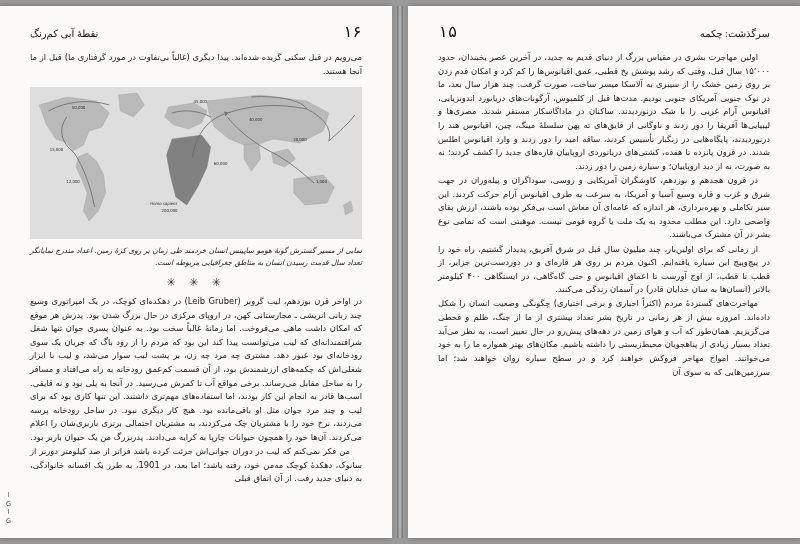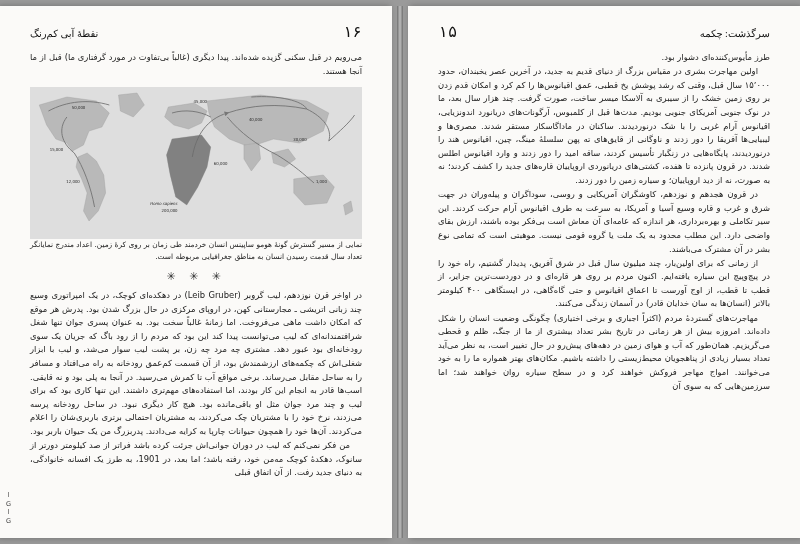--- a/index.html
+++ b/index.html
@@ -92,21 +92,23 @@
     background: #dcdcdc;
     overflow: hidden;
     border: 0;
   }
   .map-svg { display:block; width:100%; height:100%; }
   .caption {
     font-size: 7.4px;
     line-height: 1.6;
     text-align: justify;
     color: #222;
+    margin-top: 6px;
     direction: rtl;
+    font-style: italic;
   }
   .sep {
     text-align: center;
     font-size: 11px;
     letter-spacing: 5px;
     color: #333;
     margin: 7px 0 6px 0;
   }
   .sidetab {
     position: absolute;
@@ -123,21 +125,20 @@
 <body>
 
 <div class="spread">
 
   <div class="page page-left">
     <div class="header">
       <span class="hdr-text">سرگذشت: چکمه</span>
       <span class="hdr-num">۱۵</span>
     </div>
     <div class="body-text">
-      <p class="noindent">طرز مأیوس‌کننده‌ای دشوار بود.</p>
       <p>اولین مهاجرت بشری در مقیاس بزرگ از دنیای قدیم به جدید، در آخرین عصر یخبندان، حدود ۱۵٬۰۰۰ سال قبل، وقتی که رشد پوشش یخ قطبی، عمق اقیانوس‌ها را کم کرد و امکان قدم زدن بر روی زمین خشک را از سیبری به آلاسکا میسر ساخت، صورت گرفت. چند هزار سال بعد، ما در نوک جنوبی آمریکای جنوبی بودیم. مدت‌ها قبل از کلمبوس، آرگونات‌های دریانورد اندونزیایی، اقیانوس آرام غربی را با شک درنوردیدند. ساکنان در ماداگاسکار مستقر شدند. مصری‌ها و لیبیایی‌ها آفریقا را دور زدند و ناوگانی از قایق‌های ته پهن سلسلهٔ مینگ، چین، اقیانوس هند را درنوردیدند، پایگاه‌هایی در زنگبار تأسیس کردند، ساقه امید را دور زدند و وارد اقیانوس اطلس شدند. در قرون پانزده تا هفده، کشتی‌های دریانوردی اروپاییان قاره‌های جدید را کشف کردند؛ نه به صورت، نه از دید اروپاییان؛ و سیاره زمین را دور زدند.</p>
       <p>در قرون هجدهم و نوزدهم، کاوشگران آمریکایی و روسی، سوداگران و پیله‌وران در جهت شرق و غرب و قاره وسیع آسیا و آمریکا، به سرعت به طرف اقیانوس آرام حرکت کردند. این سیر تکاملی و بهره‌برداری، هر اندازه که عامه‌ای آن معاش است بی‌فکر بوده باشند، ارزش بقای واضحی دارد. این مطلب محدود به یک ملت یا گروه قومی نیست. موهبتی است که تمامی نوع بشر در آن مشترک می‌باشند.</p>
       <p>از زمانی که برای اولین‌بار، چند میلیون سال قبل در شرق آفریق، پدیدار گشتیم، راه خود را در پیچ‌وپیچ این سیاره یافته‌ایم. اکنون مردم بر روی هر قاره‌ای و در دوردست‌ترین جزایر، از قطب تا قطب، از اوج آورست تا اعماق اقیانوس و حتی گاه‌گاهی، در ایستگاهی ۴۰۰ کیلومتر بالاتر (انسان‌ها به سان خدایان قادر) در آسمان زندگی می‌کنند.</p>
       <p>مهاجرت‌های گستردهٔ مردم (اکثراً اجباری و برخی اختیاری) چگونگی وضعیت انسان را شکل داده‌اند. امروزه بیش از هر زمانی در تاریخ بشر تعداد بیشتری از ما از جنگ، ظلم و قحطی می‌گریزیم. همان‌طور که آب و هوای زمین در دهه‌های پیش‌رو در حال تغییر است، به نظر می‌آید تعداد بسیار زیادی از پناهجویان محیط‌زیستی را داشته باشیم. مکان‌های بهتر همواره ما را به خود می‌خوانند. امواج مهاجر فروکش خواهند کرد و در سطح سیاره روان خواهند شد؛ اما سرزمین‌هایی که به سوی آن</p>
     </div>
   </div>
 
   <div class="gutter"></div>
 
   <div class="page page-right">

